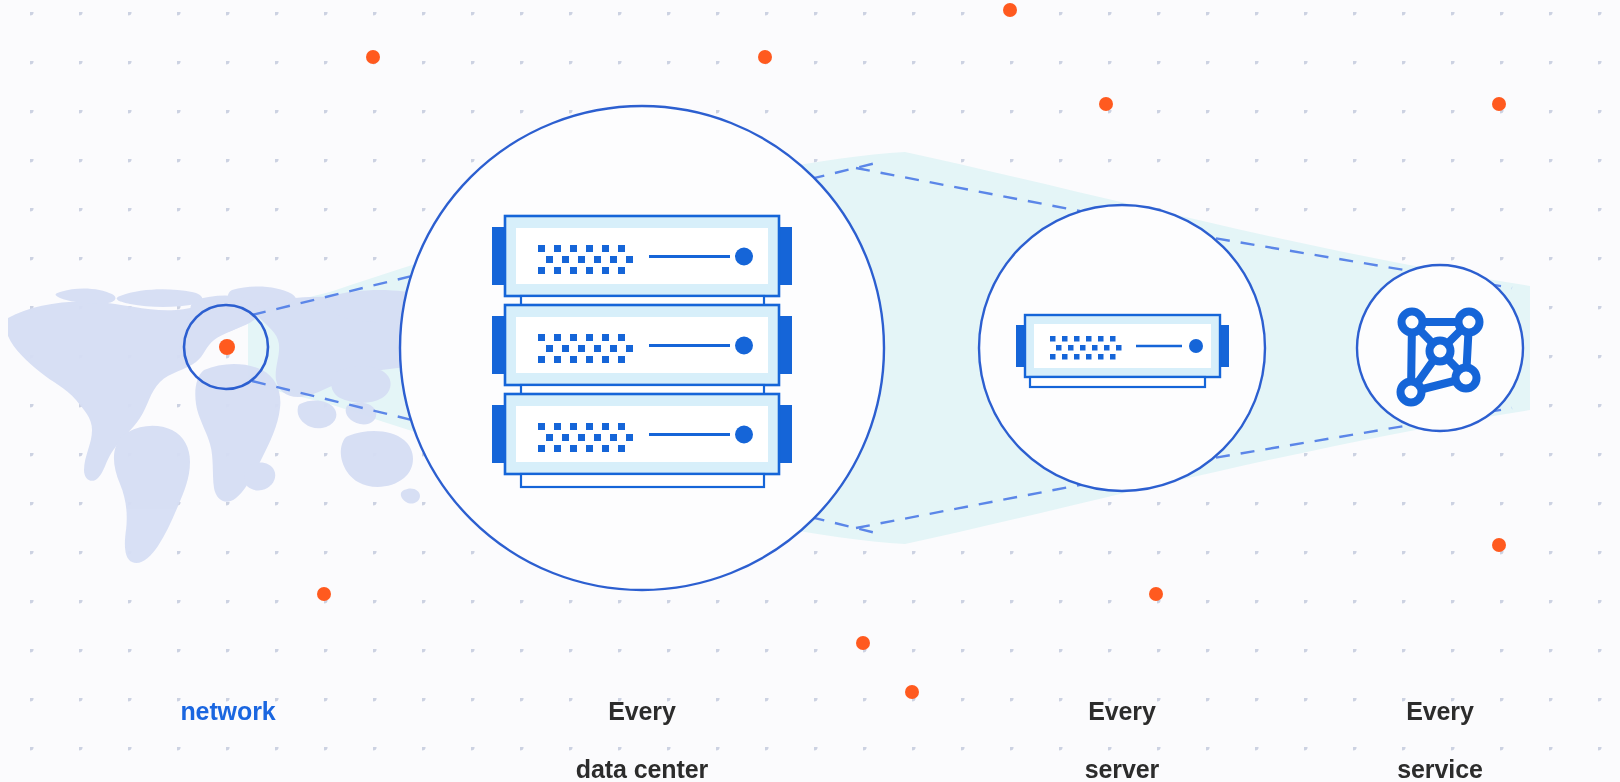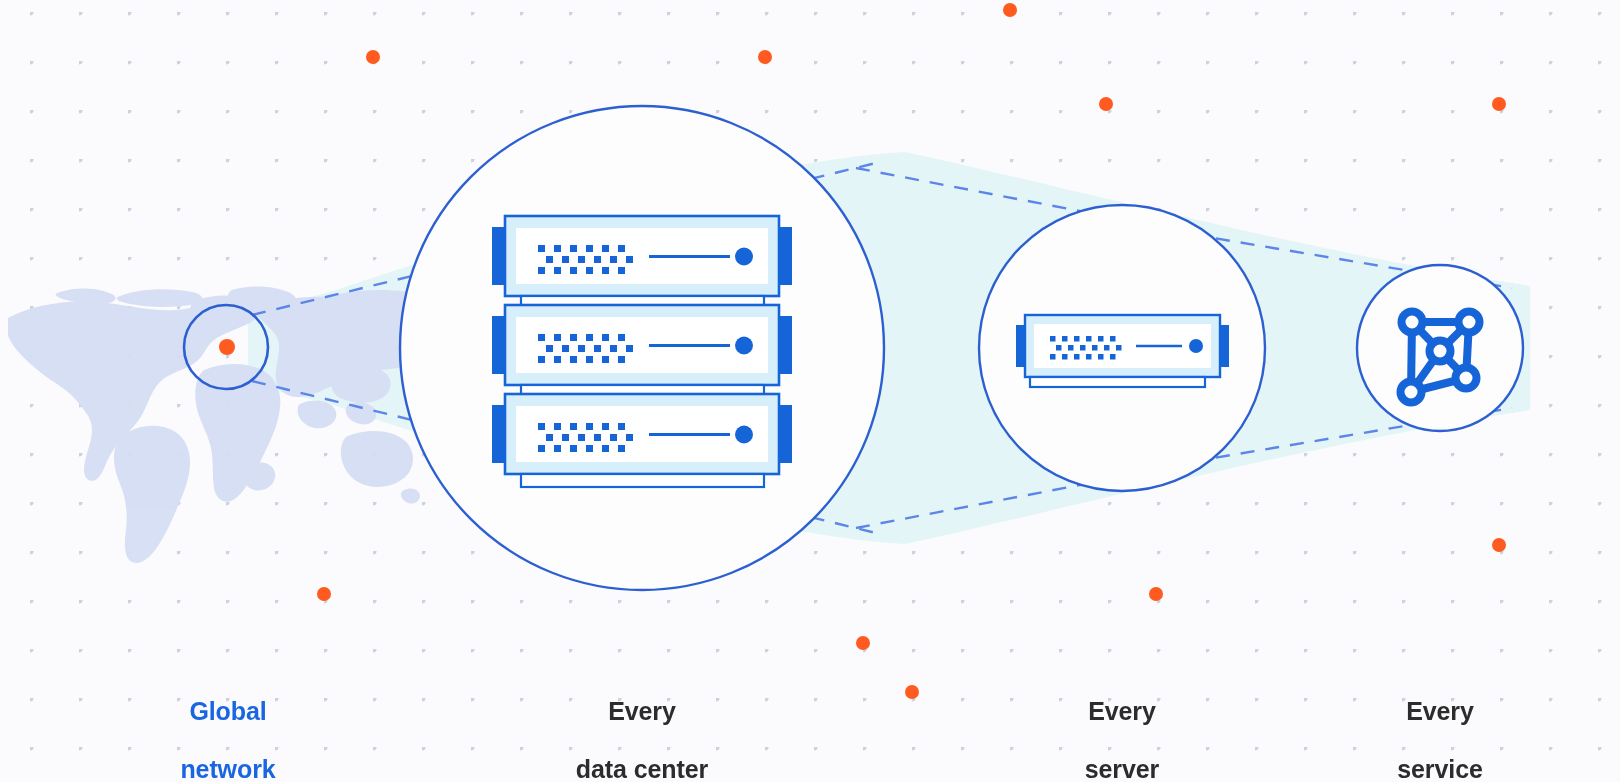--- a/index.html
+++ b/index.html
@@ -299,21 +299,20 @@
       <circle cx="1499" cy="104" r="7"></circle>
       <circle cx="1499" cy="545" r="7"></circle>
       <circle cx="324" cy="594" r="7"></circle>
       <circle cx="1156" cy="594" r="7"></circle>
       <circle cx="863" cy="643" r="7"></circle>
       <circle cx="912" cy="692" r="7"></circle>
     </g>
   </svg>
 
   <div class="lbl accent" style="left:128px;top:668px;width:200px;">
-    <div>Global</div>
     <div>network</div>
   </div>
 
   <div class="lbl" style="left:522px;top:668px;width:240px;">
     <div>Every</div>
     <div>data center</div>
   </div>
 
   <div class="lbl" style="left:1022px;top:668px;width:200px;">
     <div>Every</div>

